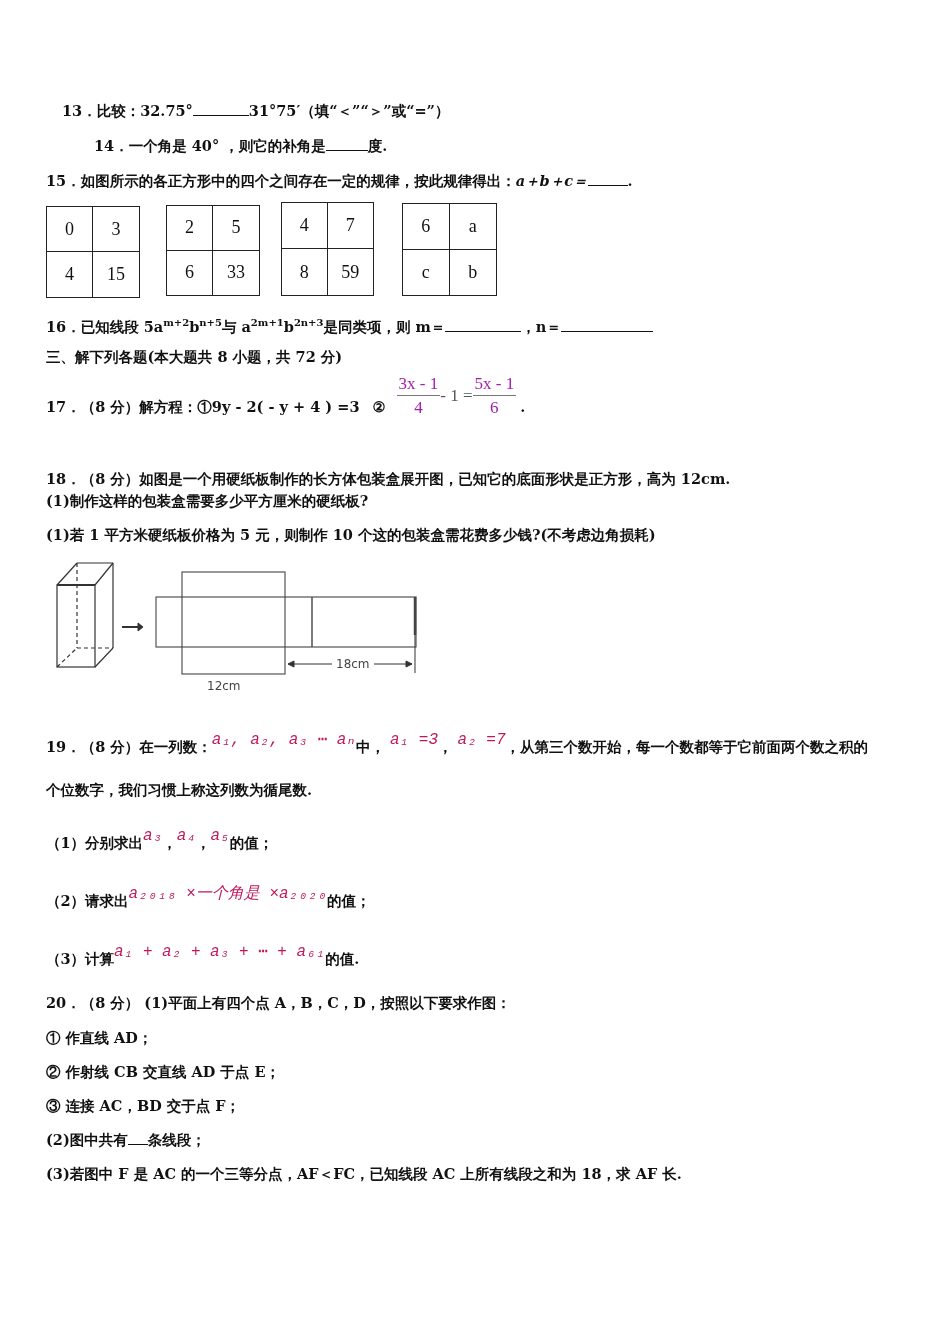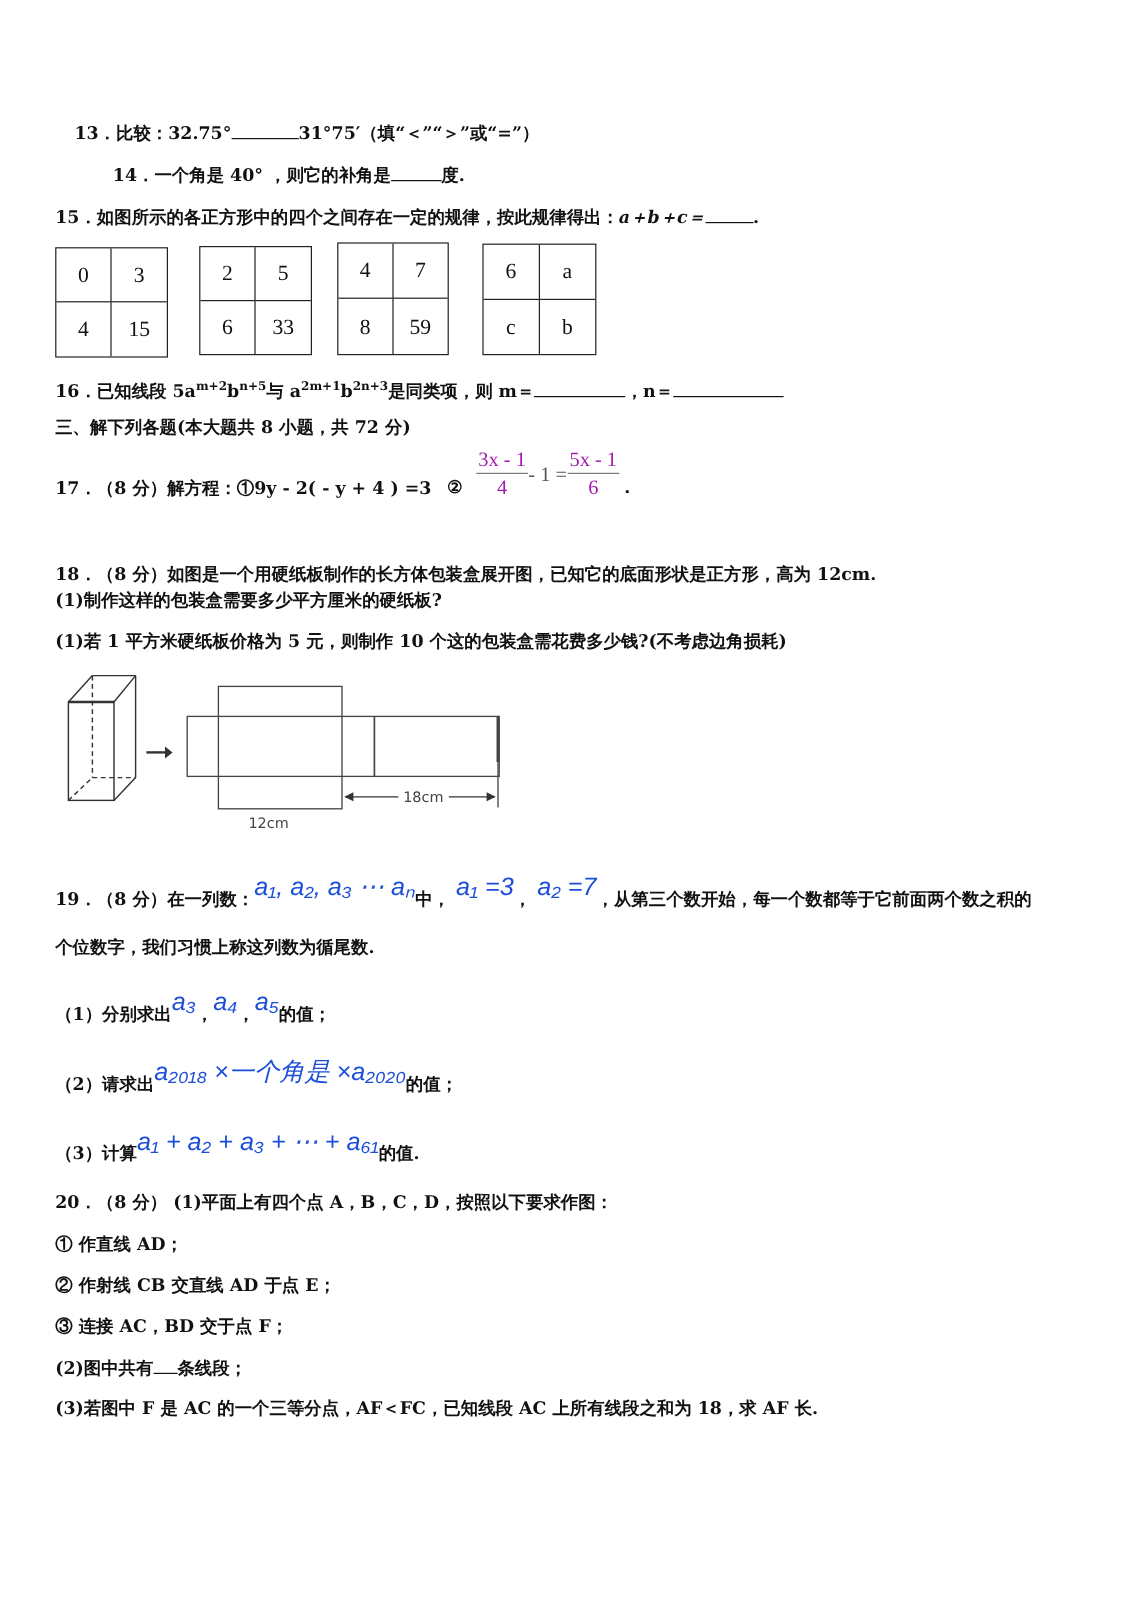--- a/index.html
+++ b/index.html
@@ -8,21 +8,21 @@
     font-family: "DejaVu Serif", "Liberation Serif", serif;
     color: #111111;
   }
   .line {
     position: absolute; left: 46px;
     font-size: 14.5px; font-weight: bold; white-space: nowrap;
     line-height: 20px;
   }
   .blank { display: inline-block; border-bottom: 1.2px solid #111; height: 14px; vertical-align: baseline; }
   .it { font-style: italic; }
-  .math { font-family: Liberation Sans, sans-serif; font-weight: normal; color: #1d4ed8; font-style: italic; font-size: 21px; }
+  .math { font-family: Liberation Mono, monospace; font-weight: normal; color: #be185d; font-style: italic; font-size: 16px; }
   sup { font-size: 10px; }
   .grid {
     position: absolute; display: grid;
     grid-template-columns: 1fr 1fr; grid-template-rows: 1fr 1fr;
     border: 1.3px solid #222;
   }
   .grid .cell {
     display: flex; align-items: center; justify-content: center;
     font-family: "Liberation Serif", serif; font-size: 18px; color: #111;
     border-right: 1px solid #222; border-bottom: 1px solid #222;

